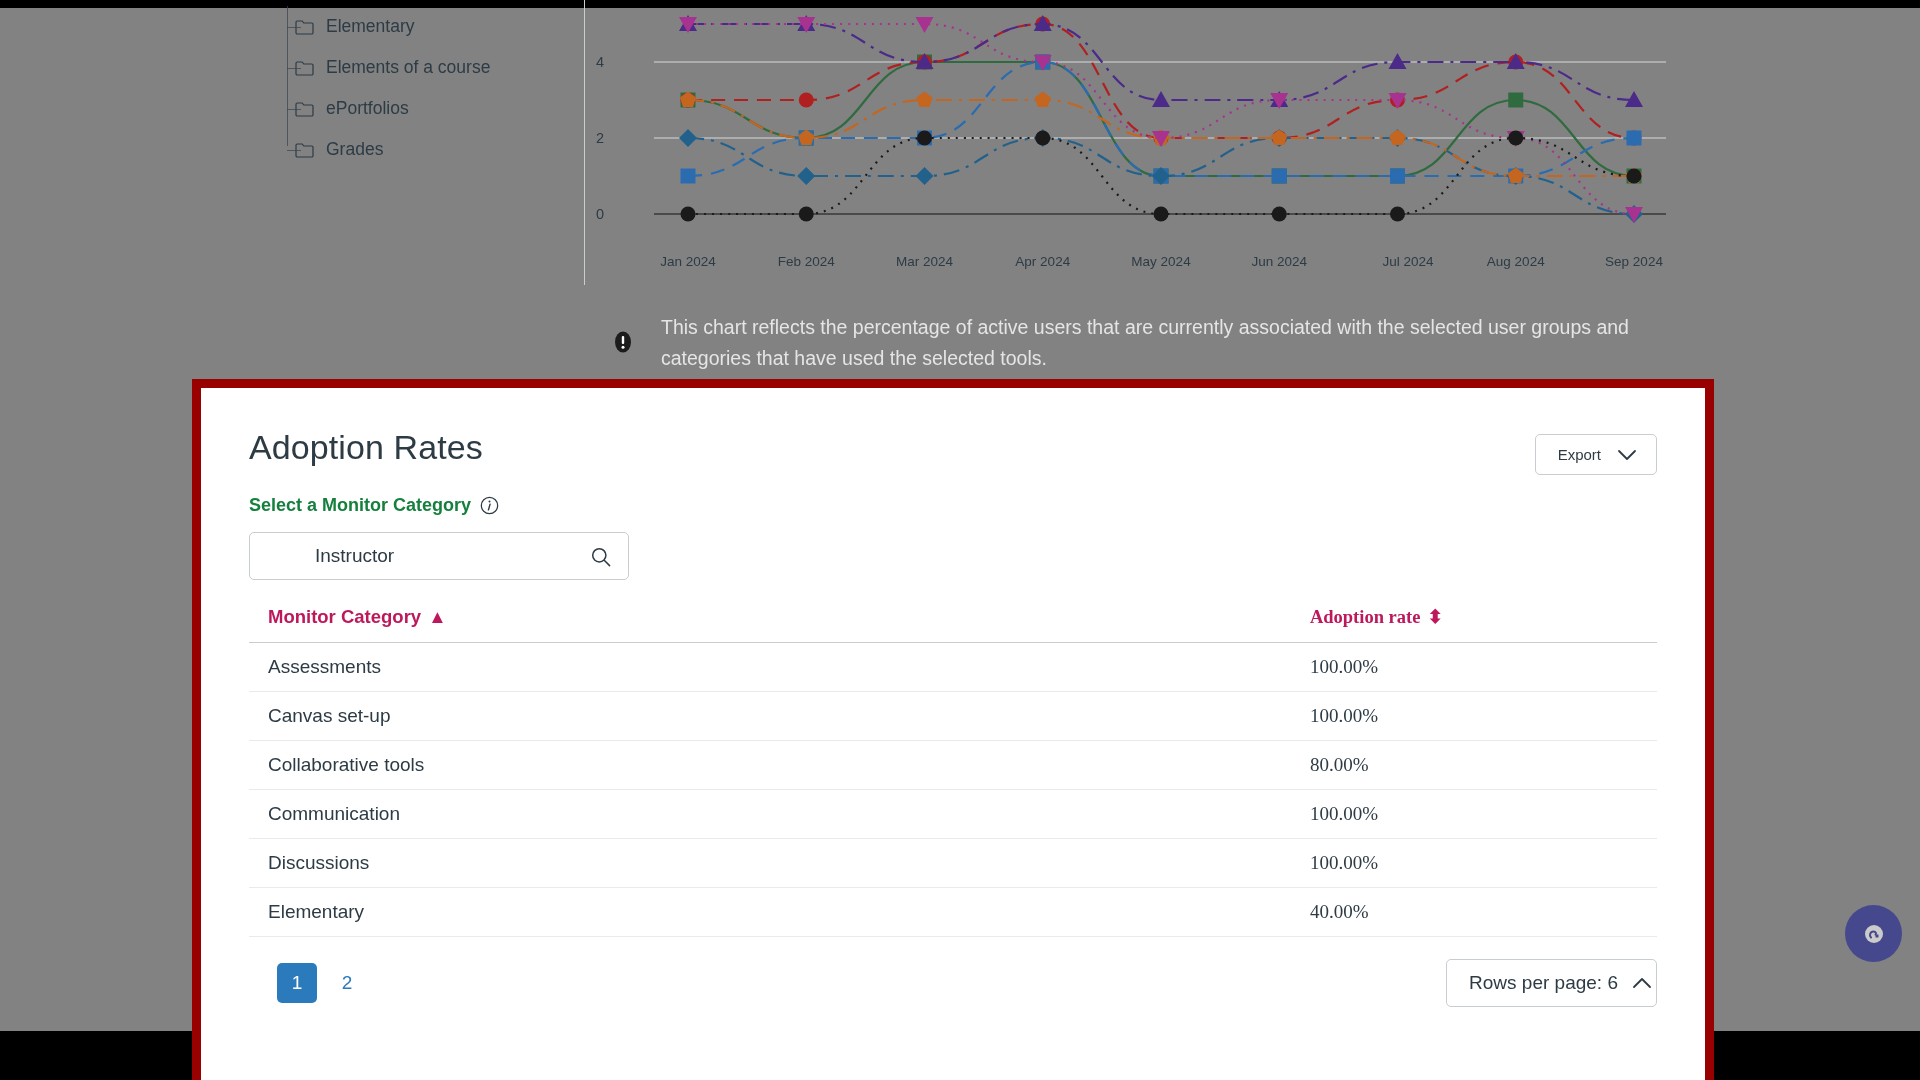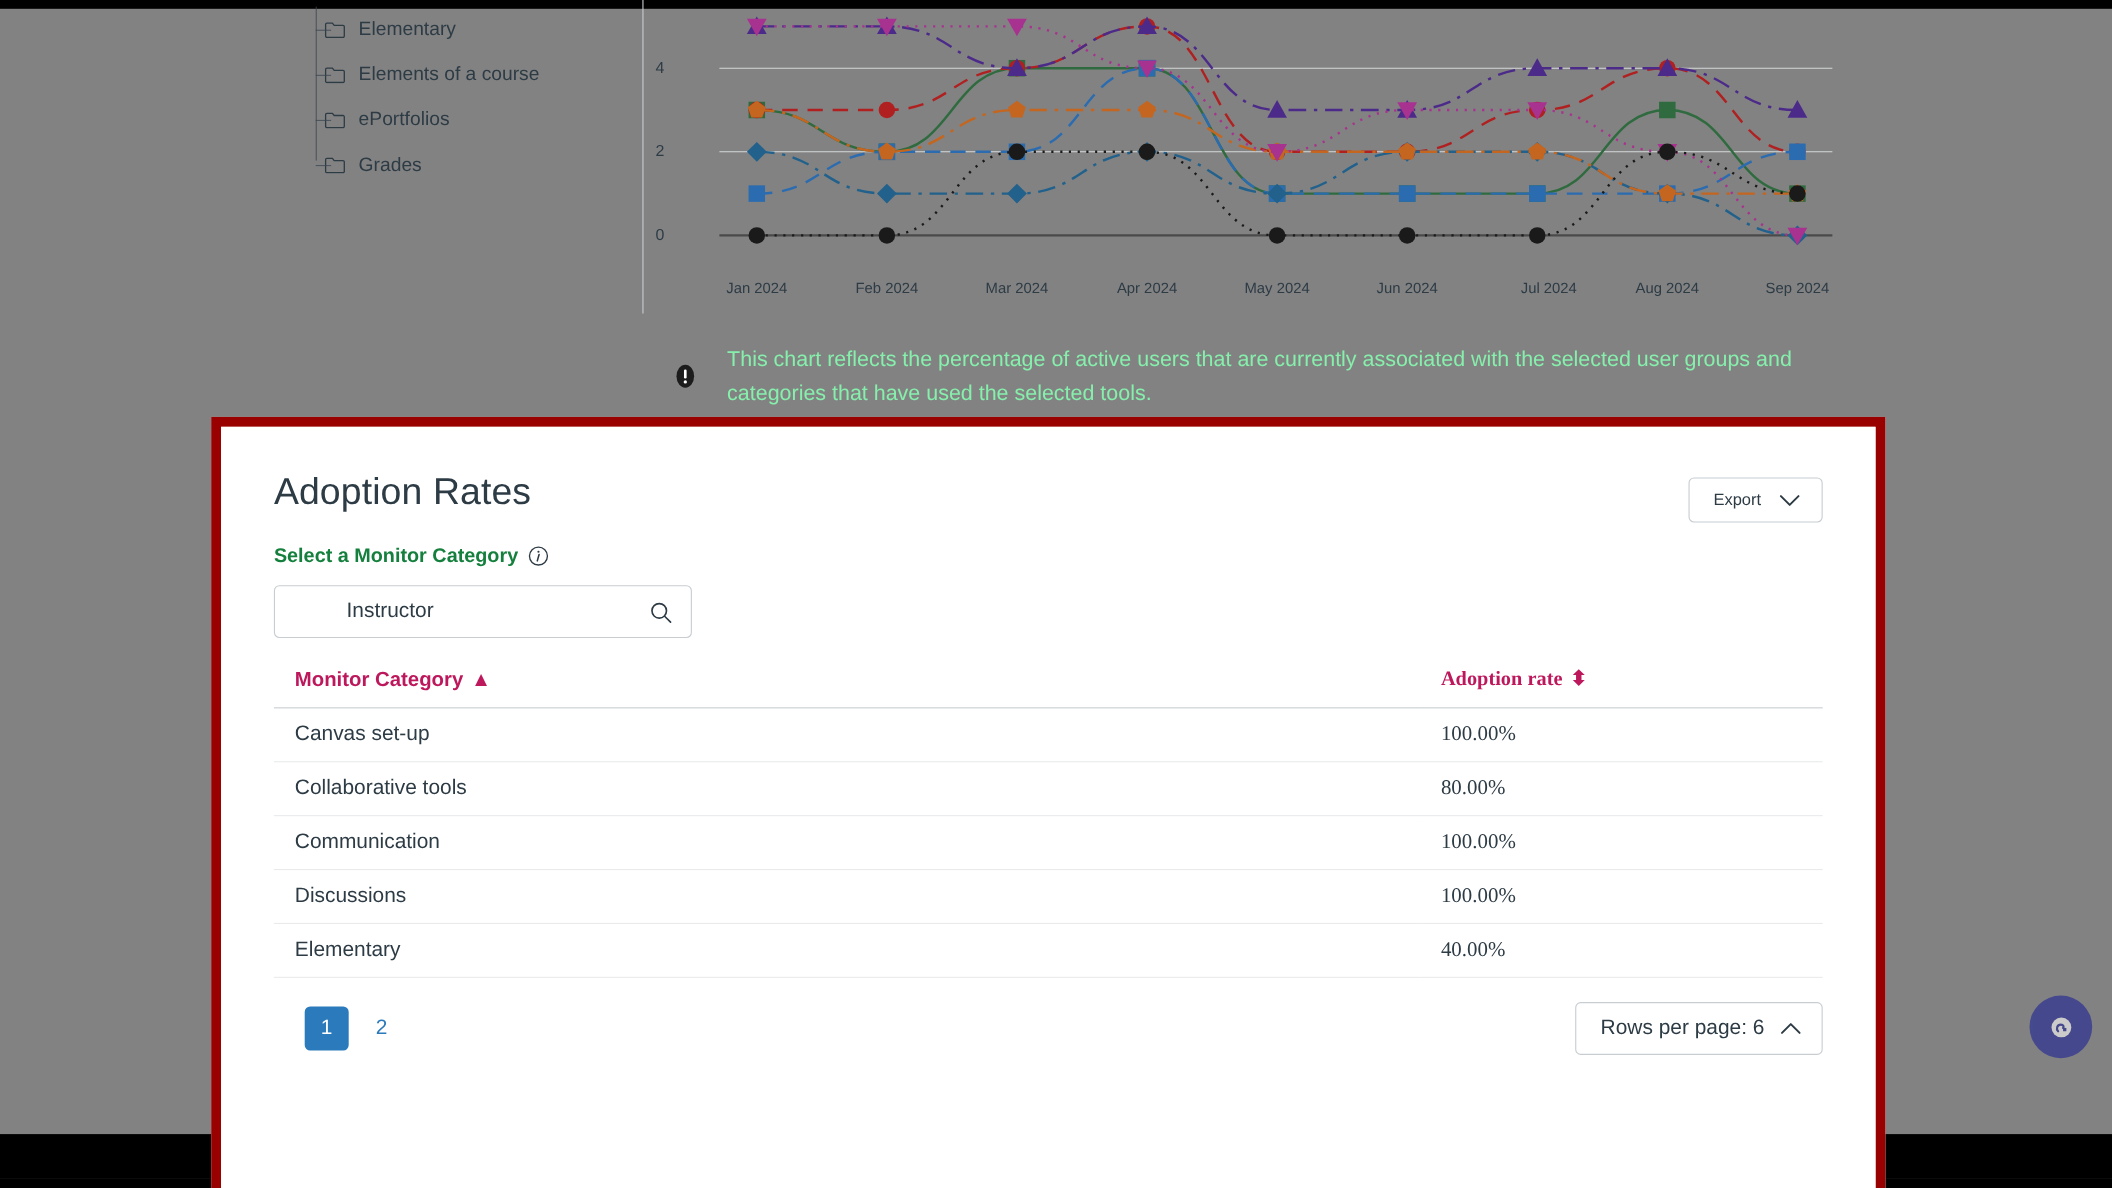--- a/index.html
+++ b/index.html
@@ -65,21 +65,21 @@
   }
   .chart-svg{ position:absolute; left:0; top:0; }
 
   
   .info-note{
     position:absolute; left:612px; top:312px; width:1060px;
     display:flex; gap:27px; align-items:flex-start;
   }
   .info-ico{ flex:0 0 22px; margin-top:19px; }
   .info-text{
-    font-size:19.5px; line-height:31px; color:#86efac;
+    font-size:19.5px; line-height:31px; color:#e5e5e5;
   }
 
   
   .card-frame{
     position:absolute; left:192px; top:379px;
     width:1522px; height:784px;
     border:9px solid #990000;
     background:#fff;
   }
   .card{
@@ -145,21 +145,21 @@
     min-width:40px; height:40px; border-radius:5px;
     display:flex; align-items:center; justify-content:center;
     font-size:19px; cursor:pointer; border:0; background:transparent;
     font-family:inherit; color:#2b7abc;
   }
   .pg.active{ background:#2b7abc; color:#fff; }
   .rows-btn{
     display:inline-flex; align-items:center; gap:14px;
     border:1px solid #c7cdd1; border-radius:5px; background:#fff;
     font-family:inherit; font-size:19px; color:#2d3b45;
-    padding:12px 18px 12px 22px; cursor:pointer;
+    padding:12px 4px 12px 22px; cursor:pointer;
   }
 
   
   .help-fab{
     position:absolute; right:18px; bottom:118px;
     width:57px; height:57px; border-radius:50%;
     background:#3b3f8f; border:0; cursor:pointer;
     display:flex; align-items:center; justify-content:center;
     opacity:.85;
   }
@@ -367,20 +367,24 @@
             <th>
               <span>Monitor Category</span><span class="sort">▲</span>
             </th>
             <th class="col-rate">
               <span>Adoption rate</span><span class="sort">⬍</span>
             </th>
           </tr>
         </thead>
         <tbody id="tbody">
             <tr>
+              <td>Assessments</td>
+              <td class="col-rate">100.00%</td>
+            </tr>
+            <tr>
               <td>Canvas set-up</td>
               <td class="col-rate">100.00%</td>
             </tr>
             <tr>
               <td>Collaborative tools</td>
               <td class="col-rate">80.00%</td>
             </tr>
             <tr>
               <td>Communication</td>
               <td class="col-rate">100.00%</td>

